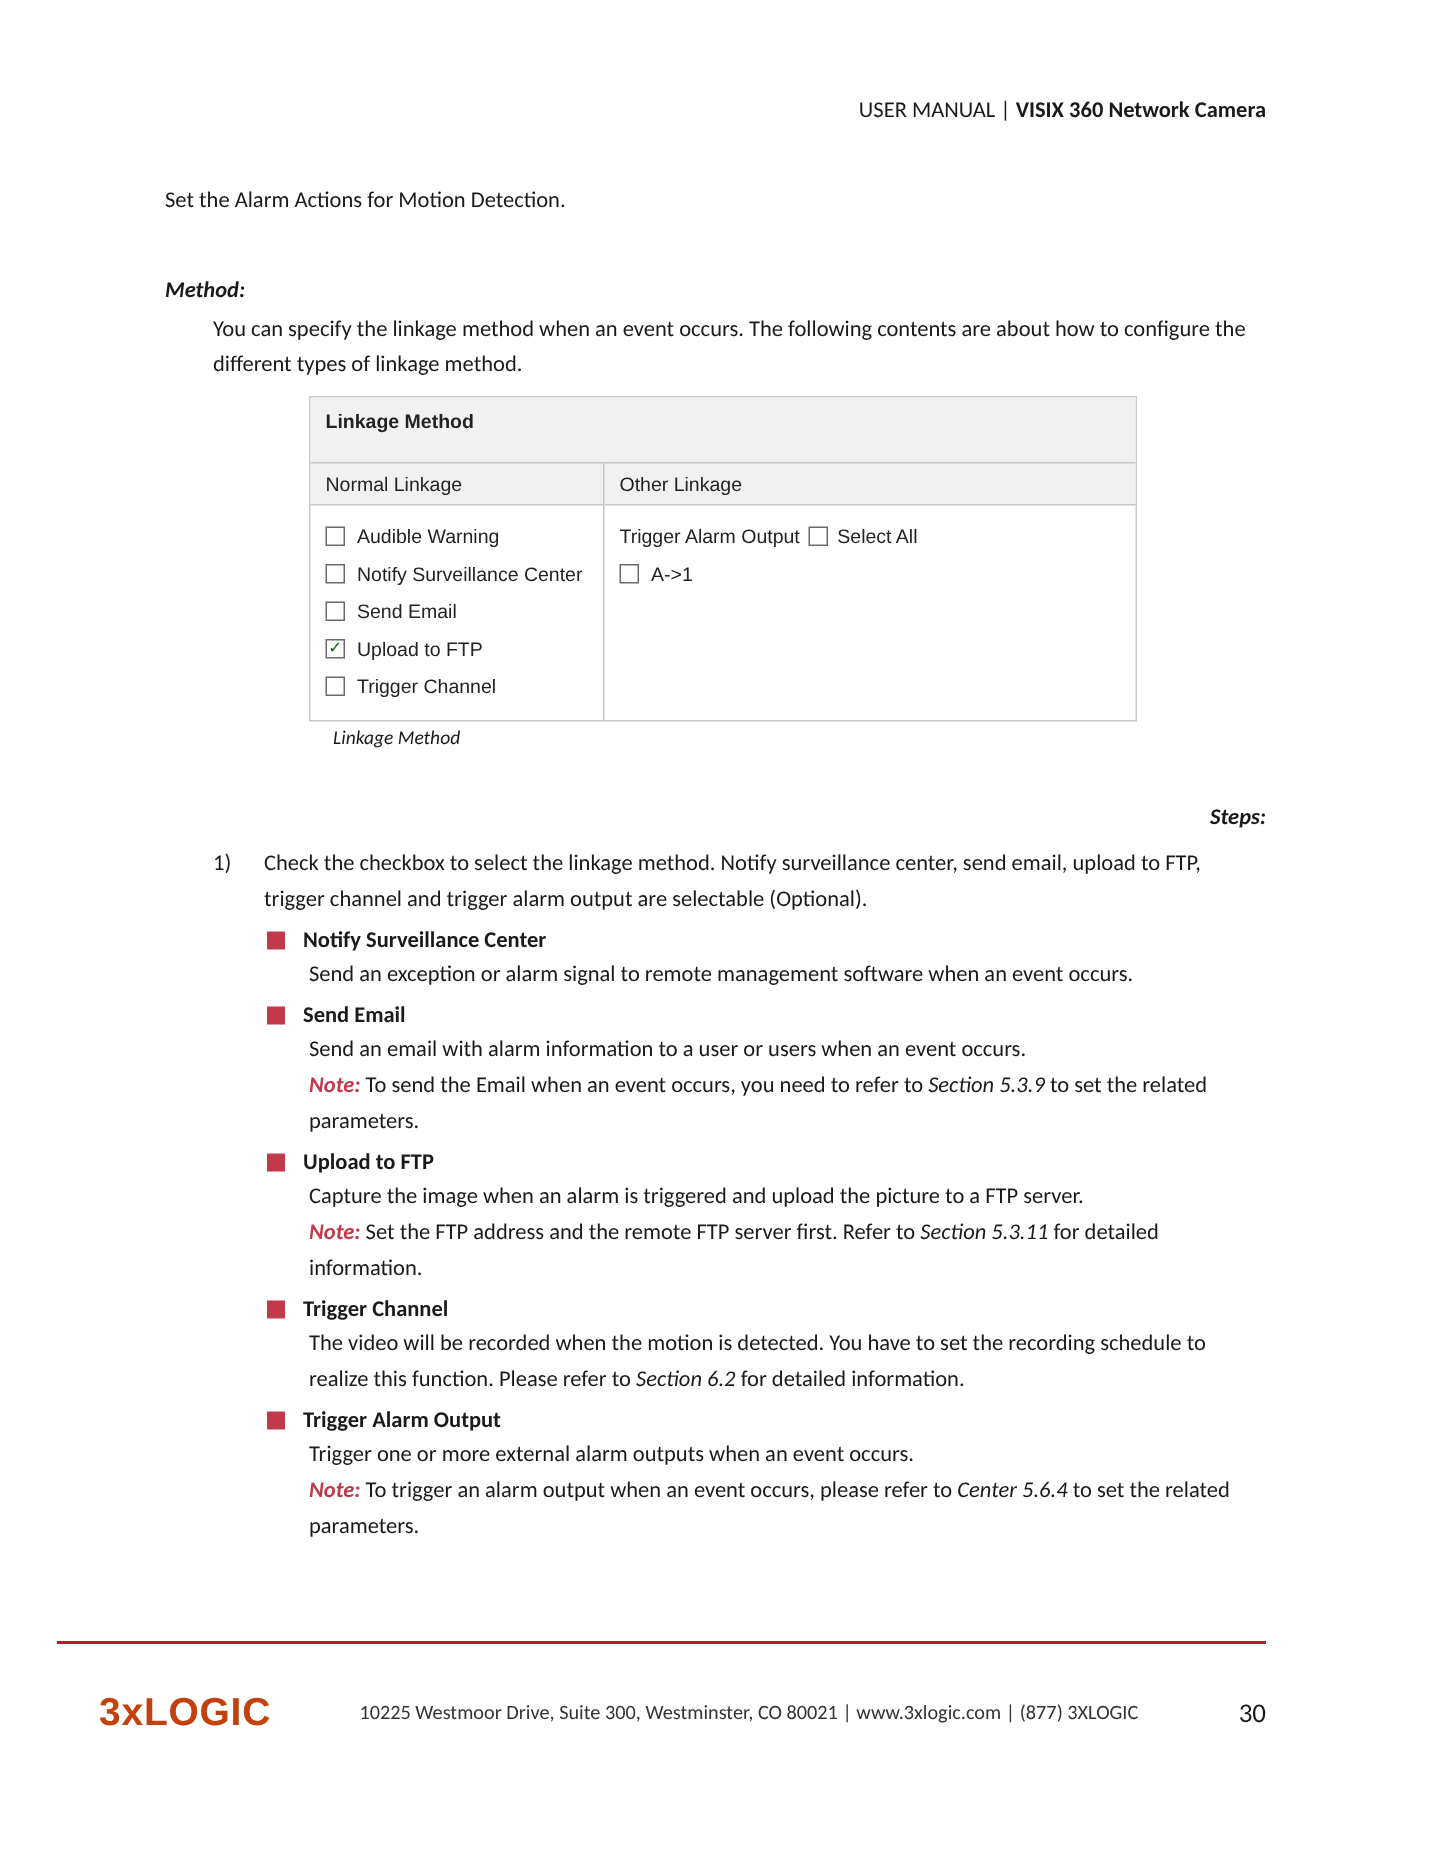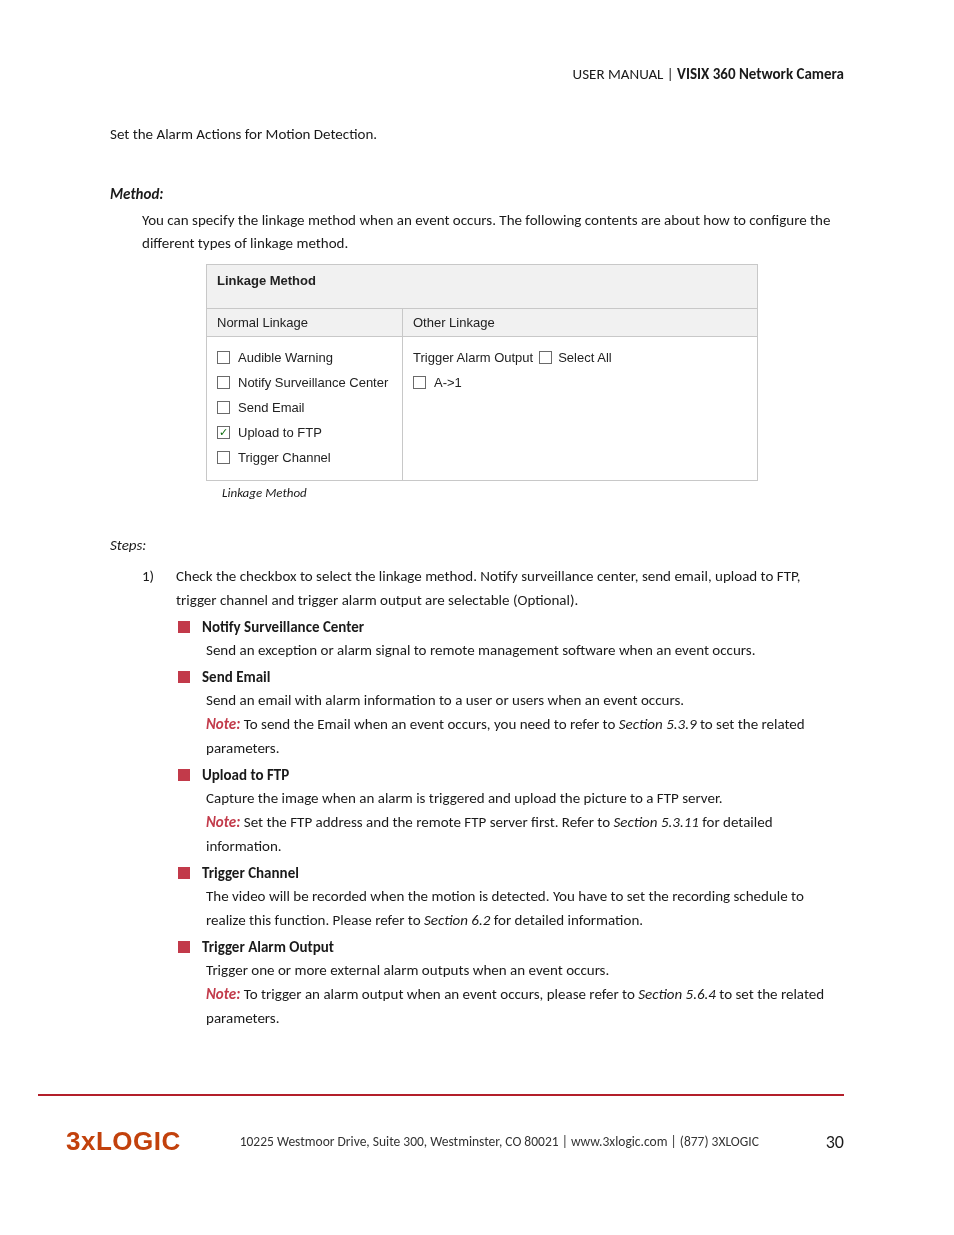--- a/index.html
+++ b/index.html
@@ -62,21 +62,21 @@
     font-size: 11px; line-height: 1; color: #0a6a0a;
     background: #fff;
   }
   .other-first { display:flex; align-items:center; gap:6px; padding:5px 0;}
   .caption {
     padding-left: 112px;
     font-style: italic;
     font-size: 13px;
     margin-bottom: 36px;
   }
-  .steps-lbl { font-style: italic; font-weight: 400; margin-bottom: 10px; }
+  .steps-lbl { font-style: italic; font-weight: 700; margin-bottom: 10px; text-align: right; }
   .step-list { padding-left: 32px; }
   .step-num { display:flex; gap: 12px; line-height: 1.6; margin-bottom: 2px; }
   .step-num .num { min-width: 22px; }
   .step-body { }
   .sub-list { padding-left: 36px; }
   .sub-item { margin-top: 6px; }
   .sub-head { display: flex; align-items: center; gap: 12px; margin-bottom: 2px; }
   .bullet-box {
     width: 12px; height: 12px;
     background: #c23a4a;
@@ -217,21 +217,21 @@
             <span class="sub-title">Trigger Channel</span>
           </div>
           <div class="sub-body"><span>The video will be recorded when the motion is detected. You have to set the recording schedule to realize this function. Please refer to </span><span class="sec-ref">Section 6.2</span><span> for detailed information.</span></div>
         </div>
         <div class="sub-item">
           <div class="sub-head">
             <span class="bullet-box"></span>
             <span class="sub-title">Trigger Alarm Output</span>
           </div>
           <div class="sub-body">Trigger one or more external alarm outputs when an event occurs.</div>
-          <div class="sub-body"><span class="note">Note:</span><span> To trigger an alarm output when an event occurs, please refer to </span><span class="sec-ref">Section 5.6.4</span><span> to set the related parameters.</span></div>
+          <div class="sub-body"><span class="note">Note:</span><span> To trigger an alarm output when an event occurs, please refer to </span><span class="sec-ref">Center 5.6.4</span><span> to set the related parameters.</span></div>
         </div>
       </div>
   </div>
 </div>
 
 <div class="footer">
   <hr class="footer-rule">
   <div class="footer-row">
     <div class="brand">3xLOGIC</div>
     <div class="foot-text">10225 Westmoor Drive, Suite 300, Westminster, CO 80021 | www.3xlogic.com | (877) 3XLOGIC</div>

